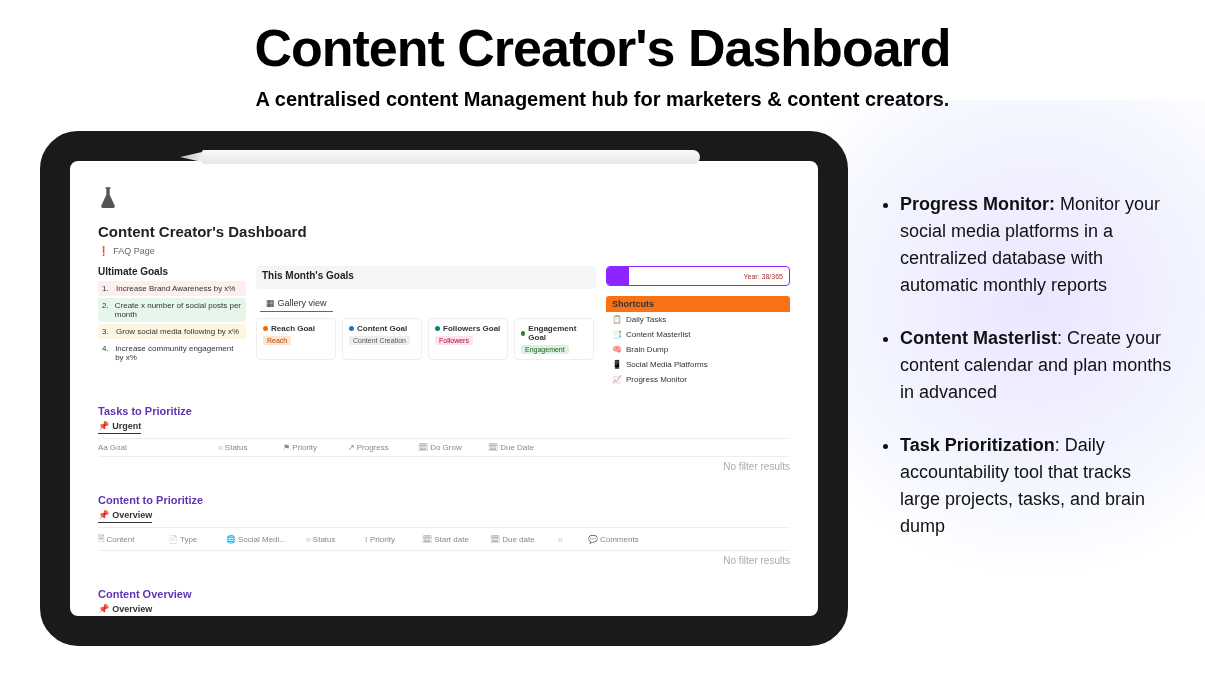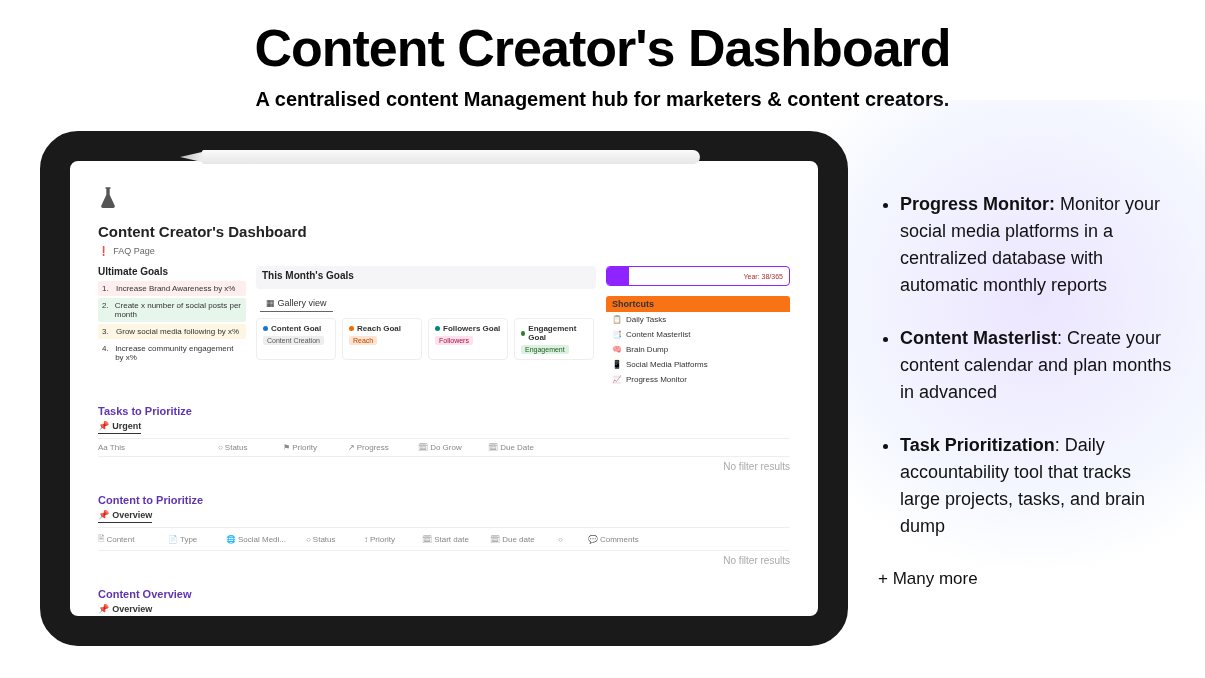--- a/index.html
+++ b/index.html
@@ -354,31 +354,31 @@
           <div class="month-bar">
             <div class="sec-head" style="padding:0 6px">This Month's Goals</div>
           </div>
           <div class="gallery-tab">
             <span>▦</span>
             <span>Gallery view</span>
           </div>
           <div class="goal-cards" style="margin-top:6px">
             <div class="goal-card">
               <div class="goal-card-title">
+                  <span class="dot orange"></span>
+                  <span>Reach Goal</span>
+                </div>
+              <span class="tag orange">Reach</span>
+            </div>
+            <div class="goal-card">
+              <div class="goal-card-title">
                   <span class="dot blue"></span>
                   <span>Content Goal</span>
                 </div>
               <span class="tag gray">Content Creation</span>
-            </div>
-            <div class="goal-card">
-              <div class="goal-card-title">
-                  <span class="dot orange"></span>
-                  <span>Reach Goal</span>
-                </div>
-              <span class="tag orange">Reach</span>
             </div>
             <div class="goal-card">
               <div class="goal-card-title">
                   <span class="dot teal"></span>
                   <span>Followers Goal</span>
                 </div>
               <span class="tag pink">Followers</span>
             </div>
             <div class="goal-card">
               <div class="goal-card-title">
@@ -419,21 +419,21 @@
         </div>
       </div>
 
       <div class="section">
         <div class="section-title">Tasks to Prioritize</div>
         <div class="view-tab">
           <span>📌</span>
           <span>Urgent</span>
         </div>
         <div class="table-head">
-          <div class="th" style="width:110px">Aa <span>This</span></div>
+          <div class="th" style="width:110px">Aa <span>Goal</span></div>
           <div class="th" style="width:55px">○ <span>Status</span></div>
           <div class="th" style="width:55px">⚑ <span>Priority</span></div>
           <div class="th" style="width:60px">↗ <span>Progress</span></div>
           <div class="th" style="width:60px">🗓 <span>Do Grow</span></div>
           <div class="th" style="width:60px">🗓 <span>Due Date</span></div>
         </div>
         <div class="no-results">No filter results</div>
       </div>
 
       <div class="section">
@@ -492,15 +492,14 @@
 
     </div>
   </div>
 
   <div class="features">
     <ul>
       <li><strong>Progress Monitor:</strong><span> Monitor your social media platforms in a centralized database with automatic monthly reports</span></li>
       <li><strong>Content Masterlist</strong><span>: Create your content calendar and plan months in advanced</span></li>
       <li><strong>Task Prioritization</strong><span>: Daily accountability tool that tracks large projects, tasks, and brain dump</span></li>
     </ul>
-    <div class="more">+ Many more</div>
   </div>
 </div>
 
 </body></html>

